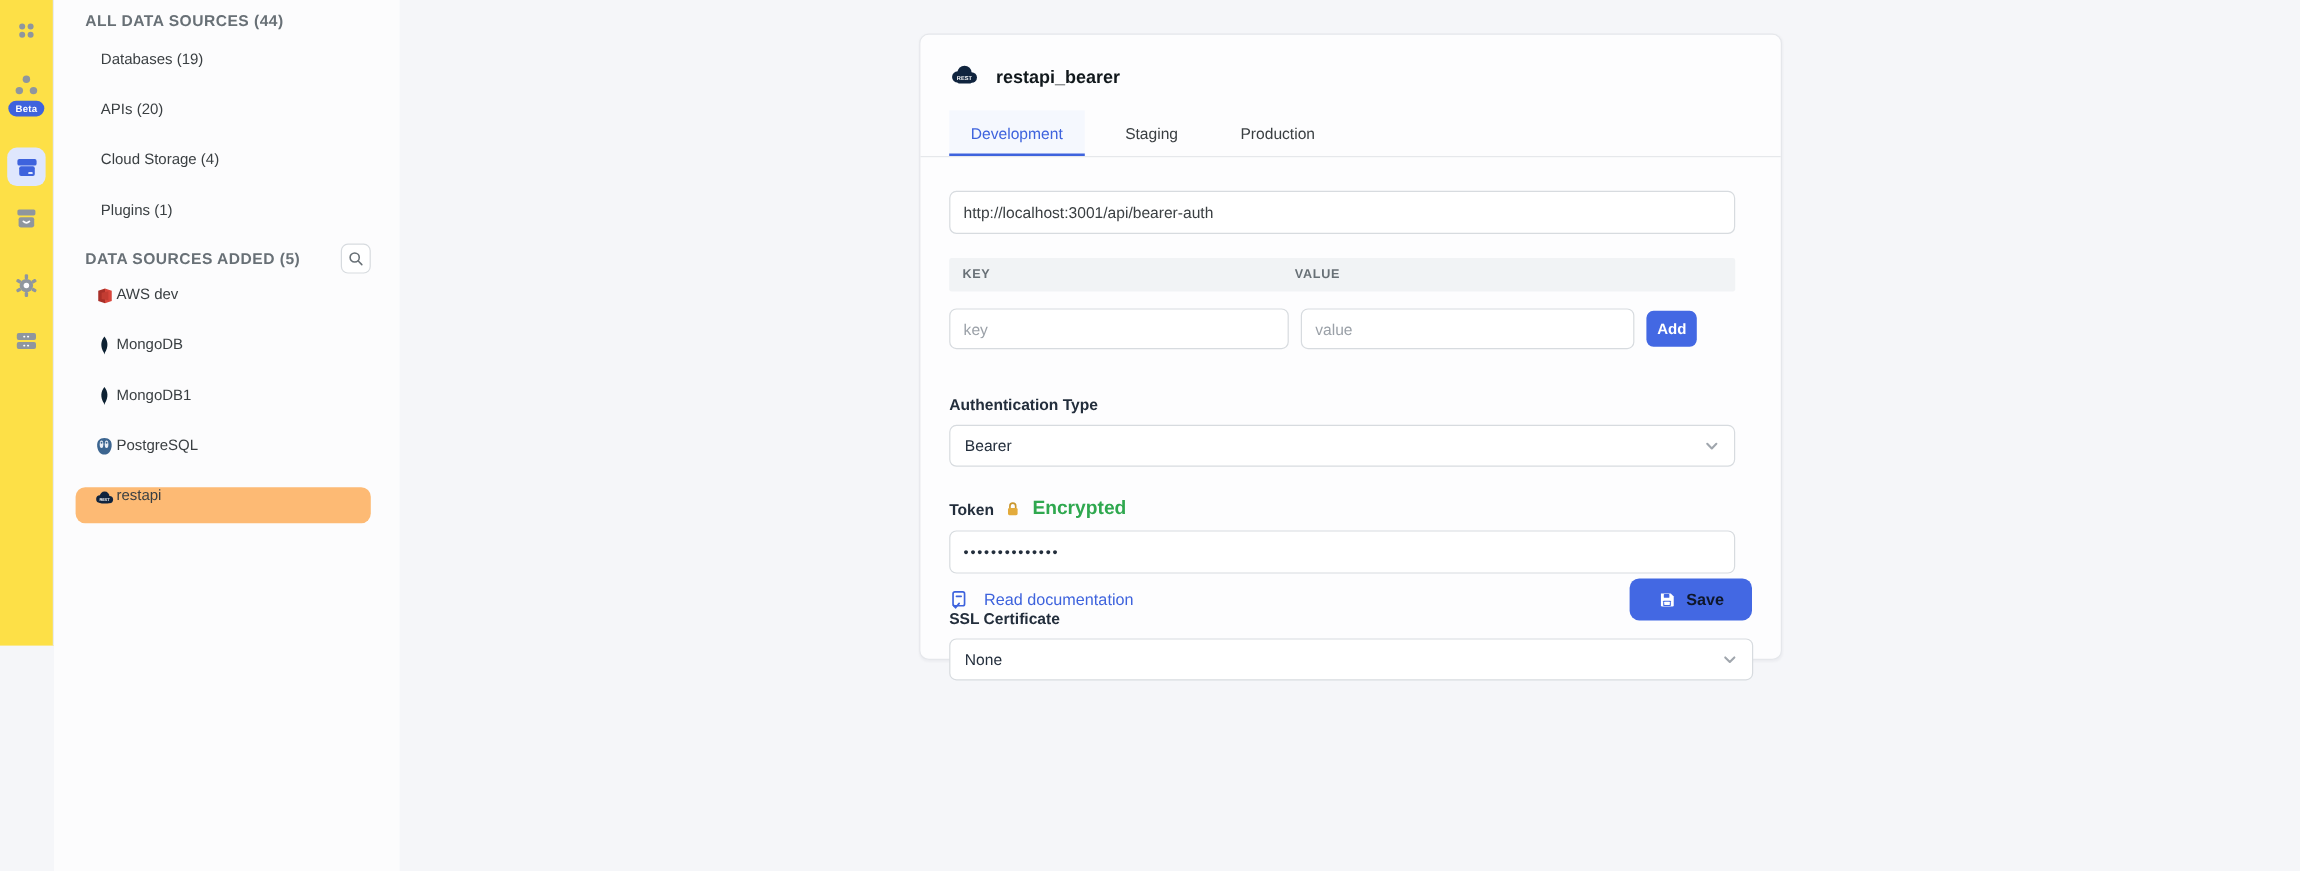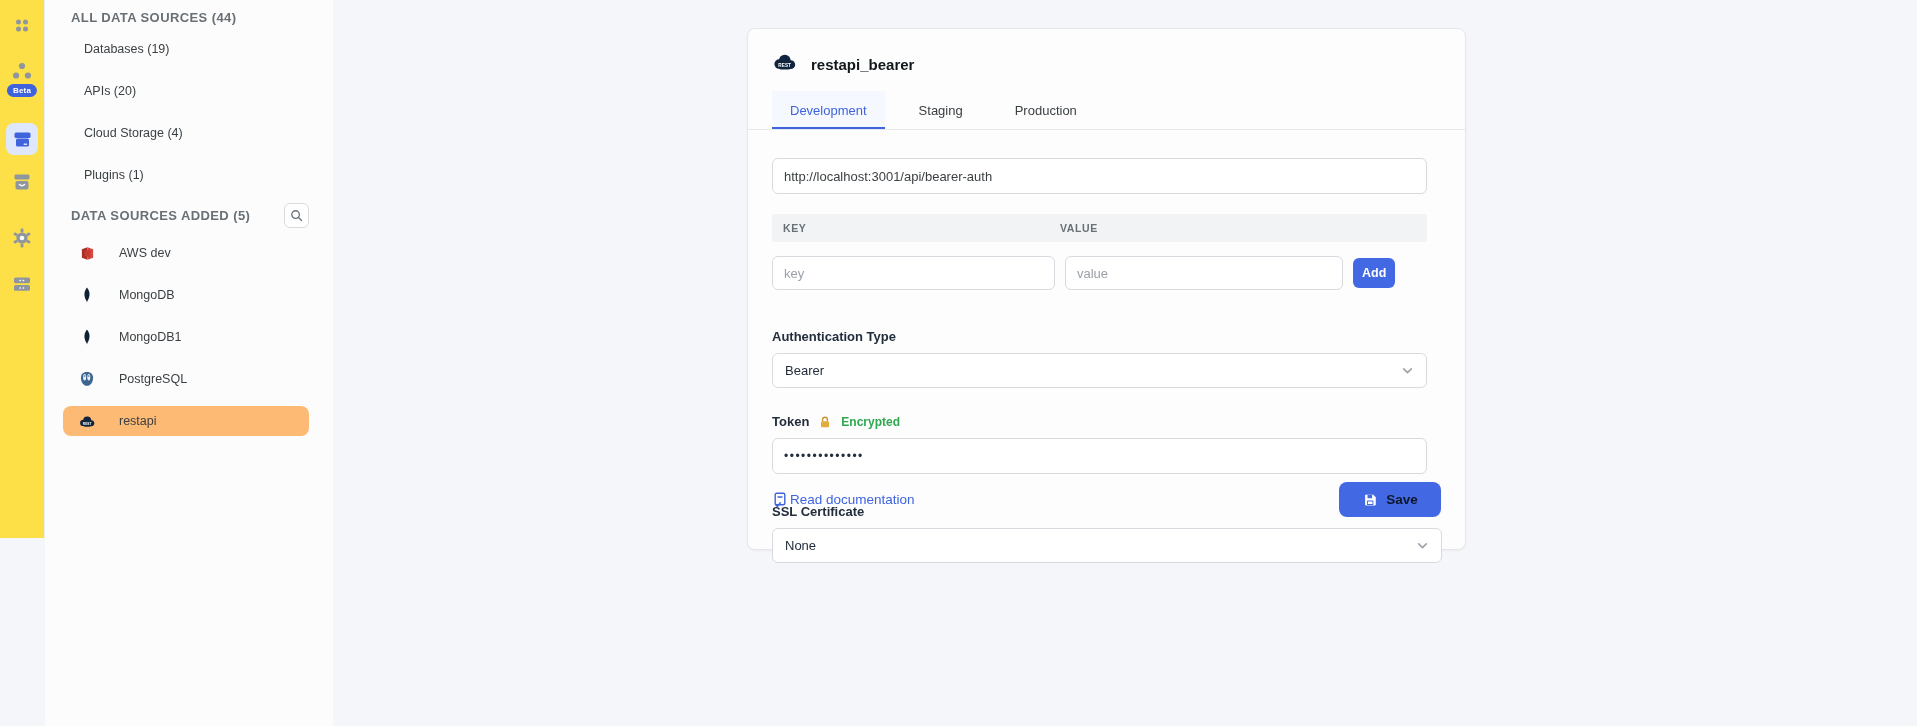--- a/index.html
+++ b/index.html
@@ -37,30 +37,30 @@
     padding-left:26px; height:22px; display:flex; align-items:center;
   }
   .side-cat { height:42px; display:flex; align-items:center; padding-left:39px; font-size:12.5px; color:#3a3f42; cursor:pointer; }
   .added-header-row { height:34px; display:flex; align-items:center; justify-content:space-between; padding-left:26px; padding-right:24px; margin-top:2px; }
   .search-btn {
     width:25px; height:25px; border:1px solid #d7dbdf; border-radius:6px; background:#fff;
     display:flex; align-items:center; justify-content:center; cursor:pointer;
   }
   .side-ds {
     height:30px; margin:6px 0 6px 18px; width:246px; border-radius:8px;
-    display:flex; align-items:center; padding-left:16px; gap:24px;
+    display:flex; padding-left:16px; gap:2px;
     font-size:12.5px; color:#3a3f42; cursor:pointer; margin-bottom:12px;
   }
   .side-ds.selected { background:#fdba74; }
   .ds-ico { width:16px; height:16px; display:flex; align-items:center; justify-content:center; flex:none; }
 
   
   .main { position:absolute; left:333px; top:0; width:1584px; height:726px; }
   .card {
-    position:absolute; left:414px; top:28px; width:719px; height:522px;
+    position:absolute; left:433px; top:28px; width:719px; height:522px;
     background:#fdfdfe; border:1px solid #e5e7eb; border-radius:8px;
     box-shadow:0 1px 2px rgba(16,24,40,.04);
   }
   .card-header { display:flex; align-items:center; gap:14px; padding:24px 24px 0 24px; }
   .card-title { font-size:15px; font-weight:600; color:#11181c; }
 
   .tabbar { display:flex; margin-top:16px; padding:0 24px; border-bottom:1px solid #e6e8eb; }
   .tab {
     height:38px; display:flex; align-items:center; padding:0 18px;
     font-size:13px; color:#3a3f42; cursor:pointer; margin-right:16px;
@@ -91,30 +91,30 @@
     font-family:"Liberation Sans","DejaVu Sans",sans-serif;
   }
 
   .select {
     width:655px; height:35px; border:1px solid #d7dbdf; border-radius:6px; background:#fff;
     display:flex; align-items:center; justify-content:space-between; padding:0 12px;
     font-size:13px; color:#232e3c; cursor:pointer;
   }
   .select.wide { width:670px; }
 
-  .enc-badge { font-size:12px; font-weight:600; color:#2fa84f; }
+  .enc-badge { font-size:16px; font-weight:600; color:#2fa84f; }
   .token-input { letter-spacing:1.5px; font-size:12px; color:#232e3c; }
 
   .gap20 { height:20px; } .gap26 { height:26px; } .gap30 { height:30px; } .gap39 { height:39px; }
 
   .card-footer {
     position:absolute; left:24px; right:24px; bottom:32px;
     display:flex; align-items:center; justify-content:space-between;
   }
-  .doc-link { display:flex; align-items:center; gap:3px; color:#3e63dd; font-size:13.5px; cursor:pointer; text-decoration:none; }
+  .doc-link { display:flex; align-items:center; gap:14px; color:#3e63dd; font-size:13.5px; cursor:pointer; text-decoration:none; }
   .save-btn {
     width:102px; height:35px; background:#4368e3; border:none; border-radius:8px;
     color:#0f172a; font-size:13.5px; font-weight:600; display:flex; align-items:center;
     justify-content:center; gap:8px; cursor:pointer;
     font-family:"Liberation Sans","DejaVu Sans",sans-serif;
   }
 </style>
 </head>
 <body>
 

